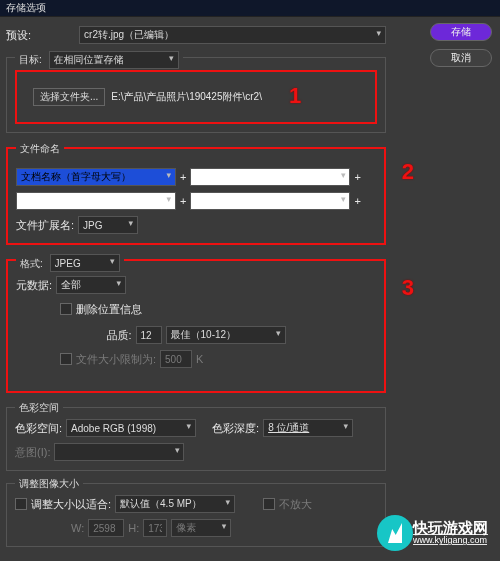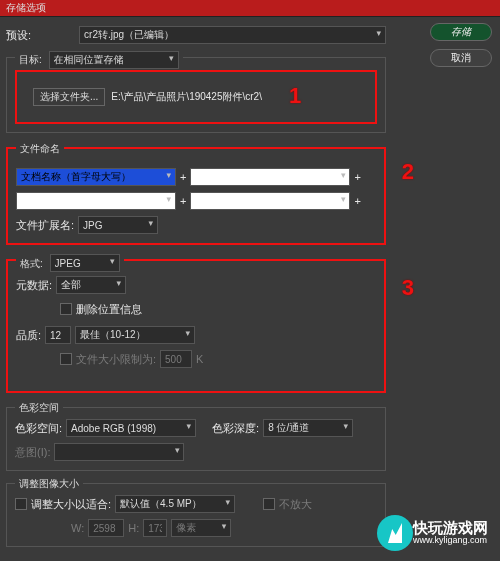--- a/index.html
+++ b/index.html
@@ -4,21 +4,21 @@
 <style>
   * { box-sizing: border-box; margin: 0; padding: 0; }
   body {
     width: 500px; height: 561px;
     background: #3a3a3a;
     font-family: "Microsoft YaHei", sans-serif;
     font-size: 11px; color: #e6e6e6;
     position: relative; overflow: hidden;
   }
   .titlebar {
-    height: 17px; background: #b91c1c; border-bottom: 1px solid #222;
+    height: 17px; background: #0f172a; border-bottom: 1px solid #222;
     display: flex; align-items: center; padding-left: 6px;
     color: #ddd; font-size: 10px;
   }
   .win { position: absolute; left: 6px; top: 17px; right: 6px; bottom: 0; }
   .row { display: flex; align-items: center; gap: 4px; height: 20px; }
   .lbl { color: #e6e6e6; }
   .sel, .inp {
     background: #2c2c2c; border: 1px solid #555; color: #ddd;
     height: 18px; font-size: 10px; padding: 0 4px;
   }
@@ -27,21 +27,21 @@
   .selwrap::after {
     content: "▾"; position: absolute; right: 5px; top: 2px;
     color: #bbb; font-size: 9px; pointer-events: none;
   }
   .btn {
     width: 62px; height: 18px; background: #404040;
     border: 1px solid #666; border-radius: 9px;
     color: #eee; font-size: 10px; display:flex;
     align-items:center; justify-content:center; cursor:pointer;
   }
-  .btn-primary { background: #14532d; font-style: italic; }
+  .btn-primary { background: #6d28d9; }
   .rbox {
     position: absolute; right: 2px; top: 6px;
     display: flex; flex-direction: column; gap: 8px;
   }
   .fieldset {
     border: 1px solid #555; margin: 6px 0 0 0; position: relative;
     padding: 10px 8px 8px 8px;
   }
   .legend {
     position: absolute; top: -7px; left: 8px;
@@ -54,21 +54,21 @@
   }
   .minibtn {
     background:#3a3a3a; border:1px solid #666; height:18px;
     padding:0 6px; font-size:10px; color:#ddd; cursor:pointer;
   }
   .ck { width:12px; height:12px; background:#2c2c2c; border:1px solid #666; display:inline-block; }
   .dim { color: #7a7a7a; }
   .wm {
     position:absolute; right:6px; bottom:6px;
     display:flex; align-items:center; gap:0;
-    background: rgba(255,255,255,0.0); padding:4px 6px;
+    background: rgba(255,255,255,0.0); padding:4px 6px;text-decoration:underline;
   }
   .wm-ico {
     width:36px; height:36px; border-radius:50%;
     background:#17c6c6; display:flex; align-items:center; justify-content:center;
     position: relative;
   }
   .wm-ico::before {
     content:""; width:14px; height:20px; background:#fff;
     clip-path: polygon(0 100%, 30% 30%, 55% 60%, 100% 0, 100% 100%);
   }
@@ -118,60 +118,60 @@
       <span class="lbl">+</span>
     </div>
     <div class="row" style="margin-top:4px;">
       <span class="selwrap" style="width:160px;"><input class="sel" style="width: 100%; background: rgb(255, 255, 255);" value=""></span>
       <span class="lbl">+</span>
       <span class="selwrap" style="width:160px;"><input class="sel" style="width: 100%; background: rgb(255, 255, 255);" value=""></span>
       <span class="lbl">+</span>
     </div>
     <div class="row" style="margin-top:4px;">
       <span class="lbl">文件扩展名:</span>
-      <span class="selwrap"><input class="sel" style="width: 80px;" value="JPG"></span>
+      <span class="selwrap"><input class="sel" style="width: 60px;" value="JPG"></span>
     </div>
   </div>
   <span class="annot" style="right:80px; top:142px;">2</span>
 
   <div class="fieldset red" style="width:380px; margin-top:14px; padding-top:14px;">
     <span class="legend">
       <span>格式:</span>
       <span class="selwrap" style="margin-left:4px;"><input class="sel" style="width: 70px;" value="JPEG"></span>
     </span>
     <div class="row">
       <span class="lbl">元数据:</span>
       <span class="selwrap"><input class="sel" style="width: 70px;" value="全部"></span>
     </div>
     <div class="row" style="margin-top:4px; padding-left:44px;">
       <span class="ck"></span>
       <span class="lbl">删除位置信息</span>
     </div>
-    <div class="row" style="margin-top:6px;">
+    <div class="row" style="margin-top:6px;justify-content:center;">
       <span class="lbl">品质:</span>
       <input class="inp" style="width: 26px;" value="12">
       <span class="selwrap"><input class="sel" style="width: 120px;" value="最佳（10-12）"></span>
     </div>
     <div class="row" style="margin-top:4px; padding-left:44px;">
       <span class="ck"></span>
       <span class="lbl dim">文件大小限制为:</span>
       <input class="inp dim" style="width: 32px;" value="500">
       <span class="lbl dim">K</span>
     </div>
     <div style="height:14px;"></div>
   </div>
   <span class="annot" style="right:80px; top:258px;">3</span>
 
   <div class="fieldset" style="width:380px; margin-top:14px;">
     <span class="legend">色彩空间</span>
     <div class="row">
       <span class="lbl">色彩空间:</span>
       <span class="selwrap"><input class="sel" style="width: 130px;" value="Adobe RGB (1998)"></span>
       <span class="lbl" style="margin-left:12px;">色彩深度:</span>
-      <span class="selwrap"><input class="sel" style="width: 90px;" value="8 位/通道"></span>
+      <span class="selwrap"><input class="sel" style="width: 90px; text-decoration: underline;" value="8 位/通道"></span>
     </div>
     <div class="row" style="margin-top:4px;">
       <span class="lbl dim">意图(I):</span>
       <span class="selwrap"><input class="sel" style="width: 130px;" value=""></span>
     </div>
   </div>
 
   <div class="fieldset" style="width:380px; margin-top:12px;">
     <span class="legend">调整图像大小</span>
     <div class="row">

